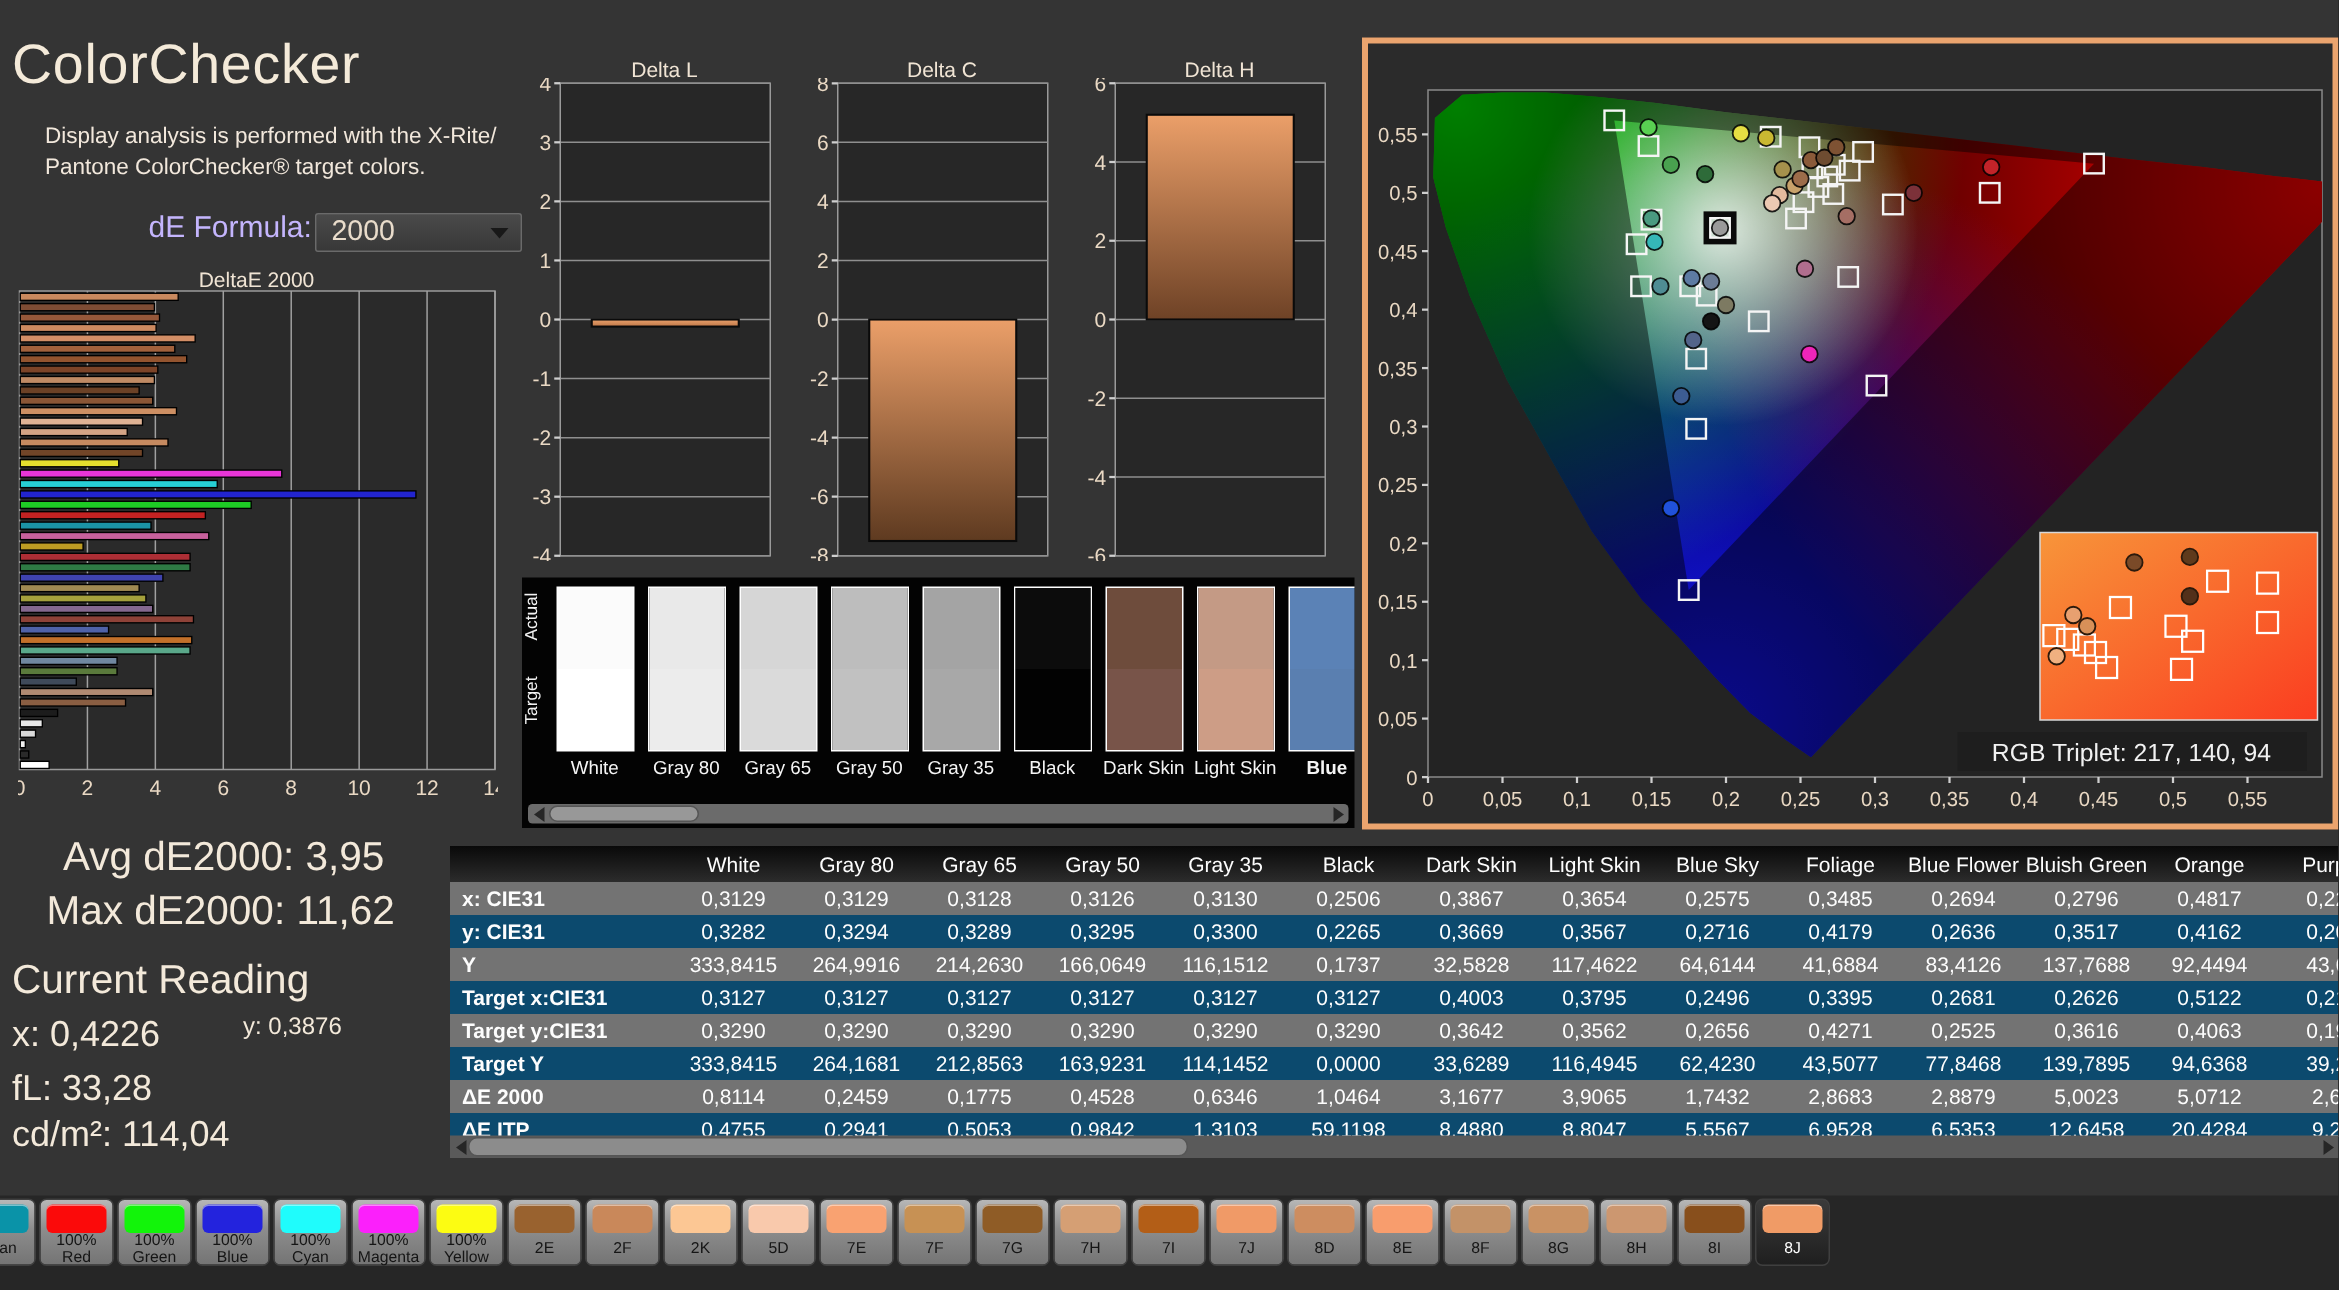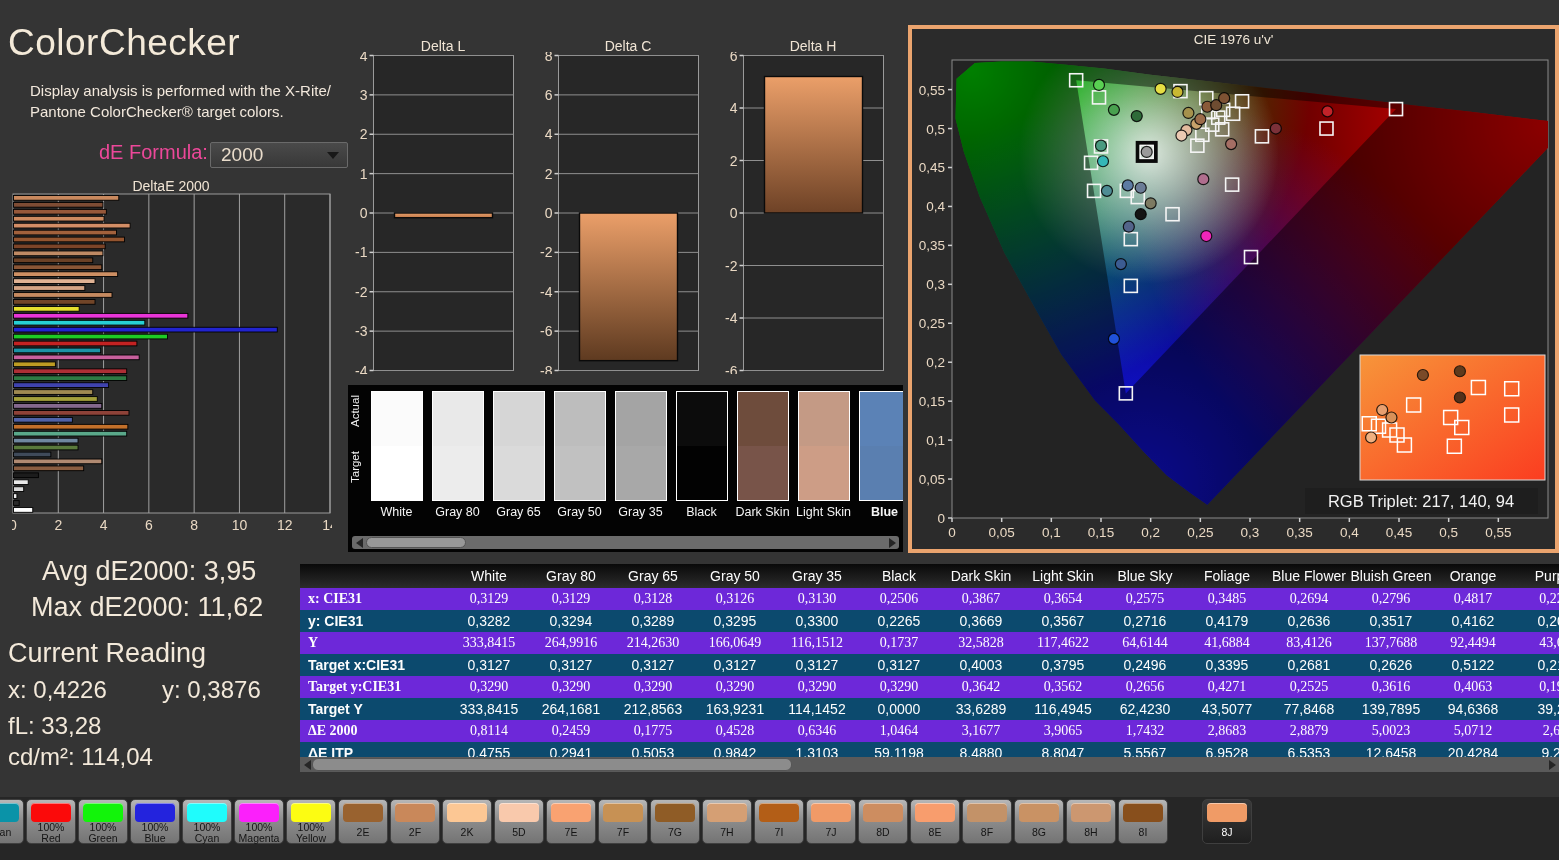--- a/index.html
+++ b/index.html
@@ -5,21 +5,21 @@
   * { margin:0; padding:0; box-sizing:border-box; }
   html,body { background:#222; }
   body { font-family:"Liberation Sans","DejaVu Sans",sans-serif; }
   #app { position:relative; width:1559px; height:860px; background:#343434; overflow:hidden; color:#f1e7d8; }
 
   .abs { position:absolute; }
 
   
   #title { left:8px; top:22px; font-size:37px; color:#f4ead9; letter-spacing:0.5px; }
   #desc { left:30px; top:80px; width:330px; font-size:15px; line-height:21px; color:#f2e8dc; white-space:pre-line; }
-  #formula-label { left:99px; top:141px; font-size:20px; color:#ec4899; }
+  #formula-label { left:99px; top:141px; font-size:20px; color:#c4b5fd; }
   #formula-combo { left:210px; top:142px; width:138px; height:26px; background:linear-gradient(#4a4a4a,#383838);
       border:1px solid #6a6a6a; border-radius:2px; display:flex; align-items:center; cursor:default; }
   #formula-combo .val { flex:1; padding-left:10px; font-size:19px; color:#e9dccb; }
   #formula-combo .arrow { width:0; height:0; border-left:6px solid transparent; border-right:6px solid transparent;
       border-top:7px solid #181818; margin-right:8px; }
 
   .chart-title { font-size:14px; color:#f0e4d4; text-align:center; }
 
   
   #cie-panel { left:908px; top:25px; width:651px; height:528px; border:4px solid #eba46e; background:#2b2b2b; }
@@ -39,41 +39,41 @@
   .hs-arrow { position:absolute; top:1px; width:12px; bottom:1px; display:flex; align-items:center; justify-content:center; }
   .tri-l { width:0; height:0; border-top:5px solid transparent; border-bottom:5px solid transparent; border-right:7px solid #262626; }
   .tri-r { width:0; height:0; border-top:5px solid transparent; border-bottom:5px solid transparent; border-left:7px solid #262626; }
 
   
   .stat { color:#f3e9da; }
   #stat-avg { left:42px; top:556px; font-size:27px; }
   #stat-max { left:31px; top:592px; font-size:27px; }
   #stat-current { left:8px; top:638px; font-size:27px; }
   #stat-x { left:8px; top:676px; font-size:24px; }
-  #stat-y { left:162px; top:676px; font-size:24px; }
+  #stat-y { left:162px; top:676px; font-size:16px; }
   #stat-fl { left:8px; top:712px; font-size:24px;text-align:right; }
   #stat-cd { left:8px; top:743px; font-size:24px; }
 
   
   #table-wrap { left:300px; top:564px; width:1259px; overflow:hidden; }
   .t-row { display:flex; height:22px; }
   .t-head { height:24px; background:linear-gradient(#090909,#2c2c2c); }
   .t-cell { width:82px; flex:0 0 82px; display:flex; align-items:center; justify-content:center;
       font-size:14px; color:#fdfdfd; white-space:nowrap; overflow:visible; }
   .t-label { width:148px; flex:0 0 148px; justify-content:flex-start; padding-left:8px; font-weight:bold; }
-  .row-dark { background:#6d28d9;font-family:Liberation Serif, serif; }
+  .row-dark { background:#737373; }
   .row-light { background:#0c4a6e; }
   #table-scroll { left:300px; top:757px; width:1259px; height:15px; background:#5a5a5a; }
 
   
   #bottom-bar { left:0; top:797px; width:1559px; height:63px; background:#262626; }
   #patch-row { position:absolute; left:-26px; top:2px; display:flex; gap:2px; }
   .patch-btn { width:50px; height:45px; border:1px solid #3f3f3f; border-radius:5px;
       background:linear-gradient(#b7b7b7,#8d8d8d 45%,#747474); display:flex; flex-direction:column; cursor:pointer; }
-  .patch-btn.sel { background:linear-gradient(#3a3a3a,#1f1f1f);margin-left:32px; }
+  .patch-btn.sel { background:linear-gradient(#3a3a3a,#1f1f1f); }
   .patch-sw { width:40px; height:19px; margin:3px auto 0; border-radius:4px; box-shadow:inset 0 1px 0 rgba(255,255,255,.45); }
   .patch-lb { flex:1; display:flex; align-items:center; justify-content:center; text-align:center;
       font-size:10.5px; line-height:10.5px; color:#151515; padding:0 1px; }
   .patch-btn.sel .patch-lb { color:#fff; }
 
   svg text { font-family:"Liberation Sans","DejaVu Sans",sans-serif; }
 </style>
 </head>
 <body>
 
@@ -257,21 +257,20 @@
         <defs>
           <linearGradient id="g-deltaH" x1="0" y1="0" x2="0" y2="1">
             <stop offset="0%" stop-color="#eb9f69"></stop>
             <stop offset="100%" stop-color="#6e4226"></stop>
           </linearGradient>
         </defs>
         <rect x="54.5" y="24.499999999999996" width="98" height="136.5" fill="url(#g-deltaH)" stroke="#0a0a0a" stroke-width="1.4"></rect>
       </svg></div>
 
   <div id="cie-panel" class="abs">
-    <div id="cie-title" class="abs">CIE 1976 u'v'</div>
     <div class="abs" style="left:0;top:22px;" id="cie-host"><svg width="643" height="496">
           <rect x="40" y="9" width="596" height="458" fill="#232323" stroke="#8a8a8a" stroke-width="1"></rect>
           <defs>
             <clipPath id="clip-plot">
               <rect x="40" y="9" width="596" height="458"></rect>
             </clipPath>
             <clipPath id="clip-locus">
               <path d="M295.3,453.8L278.4,442.1L254.6,424.2L231.7,400.8L206.9,373.5L183.0,349.4L149.3,303.4L122.4,255.9L92.6,202.2L67.8,146.1L51.9,100.9L43.5,67.4L44.6,27.7L62.9,12.1L89.7,10.6L118.7,10.6L154.2,13.7L192.1,17.6L238.7,23.8L300.7,30.8L367.8,38.6L440.8,47.2L506.9,55.0L556.7,60.4L606.2,66.6L659.2,72.5Z"></path>
             </clipPath>
             <radialGradient id="rg-g" cx="59.86666666666667" cy="19.125850340136026" r="340" gradientUnits="userSpaceOnUse">

